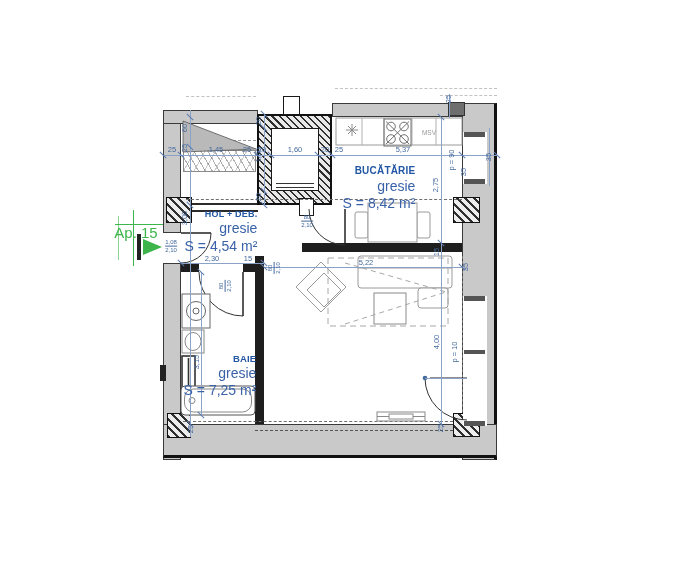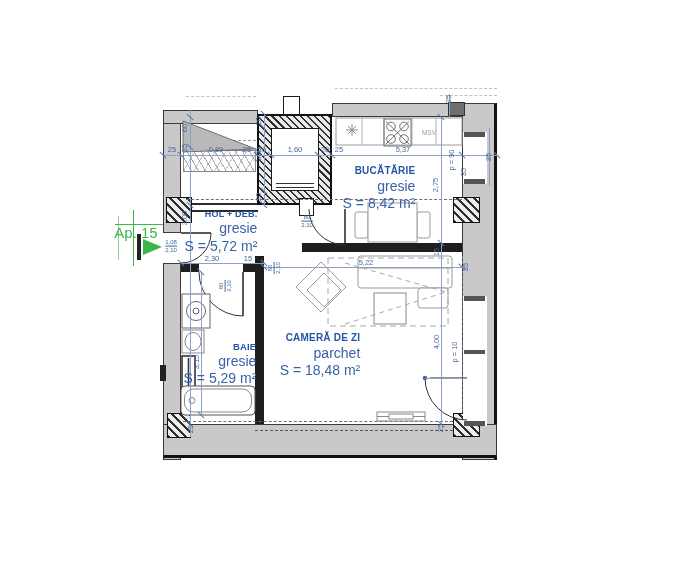--- a/index.html
+++ b/index.html
@@ -193,38 +193,33 @@
   <div class="dimline" style="left:449px;top:94px;width:1px;height:24px;"></div>
 
   <div class="roomlabel" style="left:379px;top:165px;">
     <div class="rn">BUCĂTĂRIE</div>
     <div class="rf">gresie</div>
     <div class="ra">S = 8,42 m²</div>
   </div>
   <div class="roomlabel" style="left:221px;top:209px;">
     <div class="rn" style="font-size:9px;">HOL + DEB.</div>
     <div class="rf">gresie</div>
-    <div class="ra">S = 5,72 m²</div>
+    <div class="ra">S = 4,54 m²</div>
   </div>
-  <div class="roomlabel" style="left:220px;top:341px;">
+  <div class="roomlabel" style="left:220px;top:353px;">
     <div class="rn" style="font-size:9.5px;">BAIE</div>
     <div class="rf">gresie</div>
-    <div class="ra">S = 5,29 m²</div>
-  </div>
-  <div class="roomlabel" style="left:320px;top:332px;">
-    <div class="rn">CAMERĂ DE ZI</div>
-    <div class="rf">parchet</div>
-    <div class="ra">S = 18,48 m²</div>
+    <div class="ra">S = 7,25 m²</div>
   </div>
 
   <div class="msv" style="left:429px;top:132px;">MSV</div>
 
   <div id="dims">
       <span class="dim" style="left: 172px; top: 150px; color: rgb(68, 105, 157);">25</span>
-      <span class="dim" style="left: 216px; top: 150px; color: rgb(68, 105, 157);">0,89</span>
+      <span class="dim" style="left: 216px; top: 150px; color: rgb(68, 105, 157);">1,45</span>
       <span class="dim" style="left: 247px; top: 150px; color: rgb(68, 105, 157);">25</span>
       <span class="dim" style="left: 262px; top: 150px; color: rgb(68, 105, 157);">20</span>
       <span class="dim" style="left: 295px; top: 150px; color: rgb(68, 105, 157);">1,60</span>
       <span class="dim" style="left: 325px; top: 150px; color: rgb(68, 105, 157);">20</span>
       <span class="dim" style="left: 339px; top: 150px; color: rgb(68, 105, 157);">25</span>
       <span class="dim" style="left: 403px; top: 150px; color: rgb(68, 105, 157);">5,37</span>
       <span class="dim rot" style="left: 489px; top: 157px; color: rgb(68, 105, 157);">35</span>
       <span class="dim rot" style="left: 449px; top: 99px; color: rgb(68, 105, 157);">25</span>
       <span class="dim rot" style="left: 185px; top: 128px; color: rgb(68, 105, 157);">60</span>
       <span class="dim rot" style="left: 185px; top: 148px; color: rgb(68, 105, 157);">25</span>

